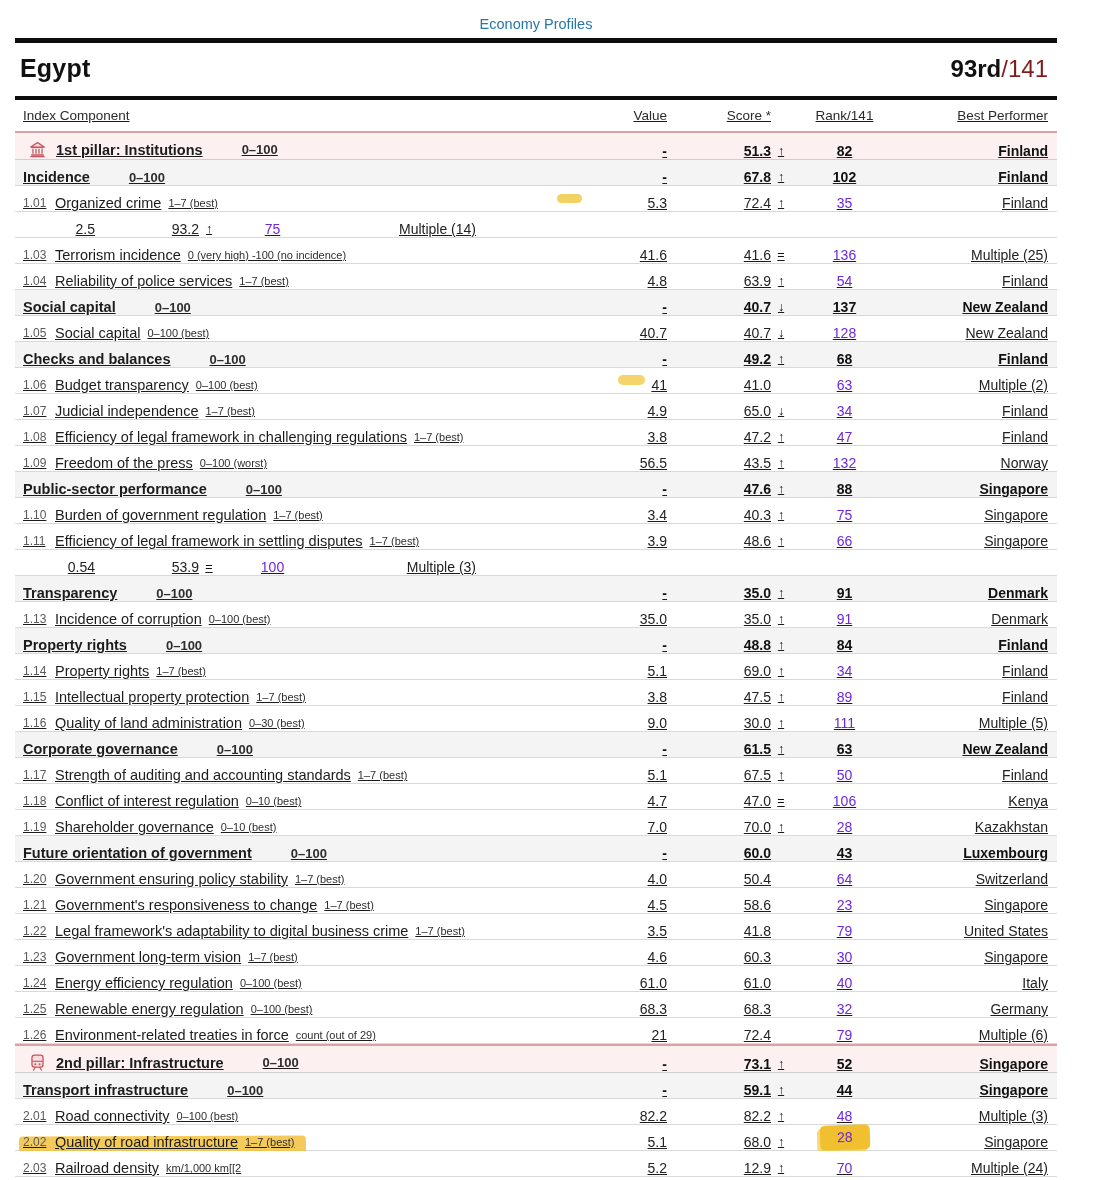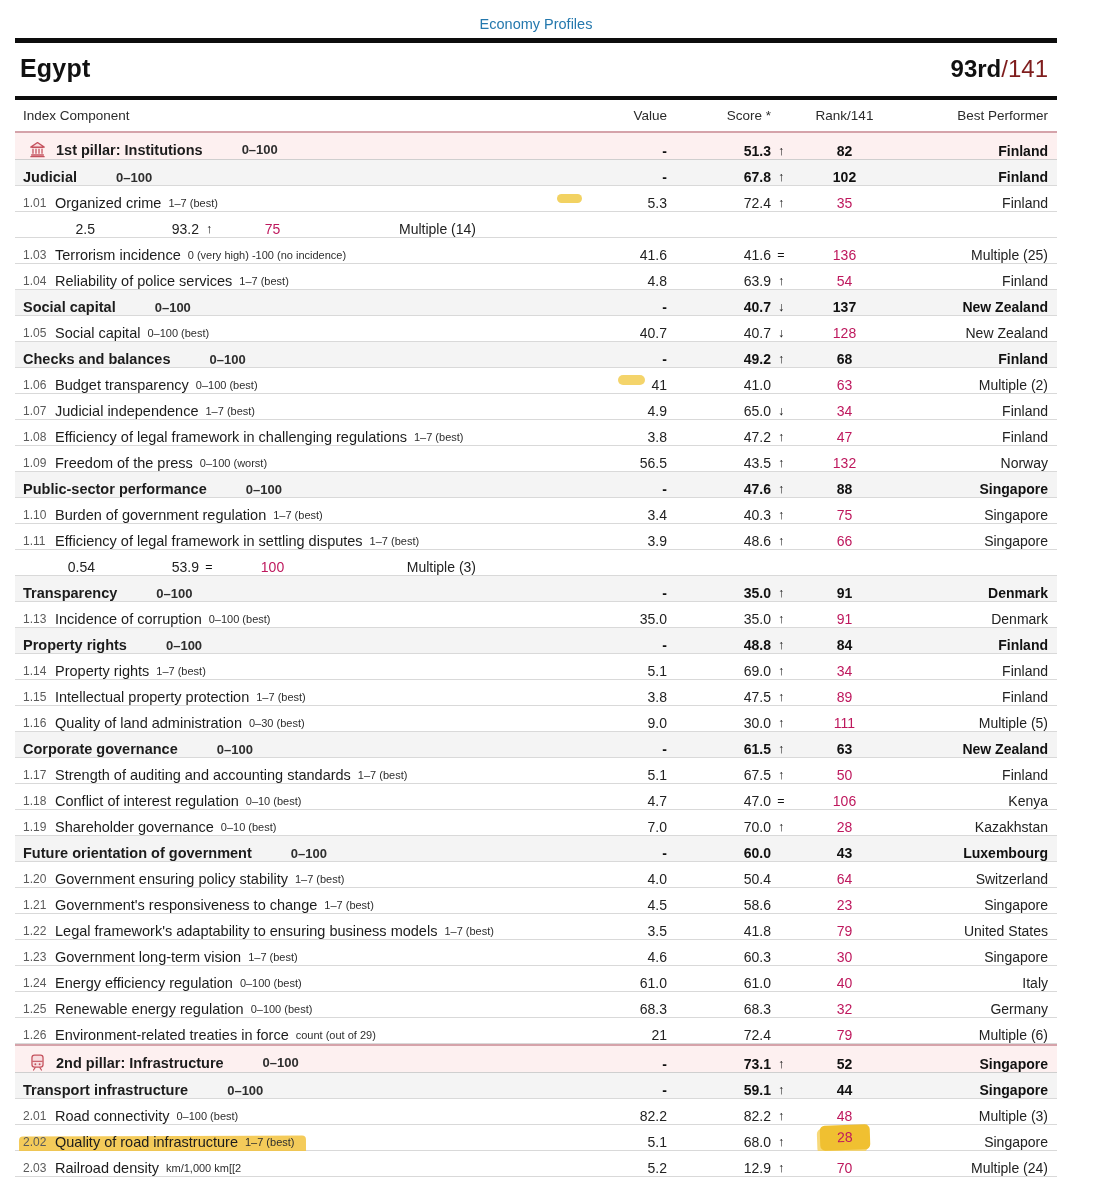--- a/index.html
+++ b/index.html
@@ -20,34 +20,34 @@
   .rule-mid { margin:0 41px 0 15px; height:4px; background:#0d0d0d; }
 
   
   .title-row { margin:0 41px 0 15px; padding:11px 9px 13px 5px; display:flex; justify-content:space-between; align-items:baseline; }
   .country { font-size:25px; font-weight:bold; color:#111; letter-spacing:.2px; }
   .rank-box { font-size:24px; color:#333; }
   .rank-bold { font-weight:bold; color:#111; }
   .rank-total { font-weight:400; color:#7f1d1d; }
 
   
-  .table { margin:0 41px 16px 15px; }
+  .table { margin:0 41px 16px 15px;text-decoration:underline; }
   .thead { display:flex; align-items:center; height:31px; font-size:13.5px; color:#2b2b2b; }
 
   .row { display:flex; align-items:flex-end; height:26px; border-bottom:1px solid #d9d9d9; position:relative; background:#fff; }
   .row.pillar { height:29px; background:#fdf0f0; border-top:2px solid #d5a3aa; border-bottom:1px solid #cfcfcf; }
   .row.section { background:#f4f4f4; }
 
   
   .c-label { flex:1 1 auto; min-width:0; padding-left:8px; display:flex; align-items:center; position:relative; white-space:nowrap; }
   .c-value { width:80px; text-align:right; font-size:14px; color:#222; flex:0 0 auto; }
   .c-score { width:120px; display:flex; align-items:center; flex:0 0 auto; }
   .score-num { width:104px; text-align:right; font-size:14px; color:#222; }
   .score-arrow { width:16px; text-align:center; font-size:12.5px; color:#111; padding-left:4px; }
-  .c-rank { width:115px; text-align:center; font-size:14px; color:#be185d; flex:0 0 auto; position:relative; }
+  .c-rank { width:115px; text-align:center; font-size:14px; color:#6d28d9; flex:0 0 auto; position:relative; }
   .c-best { width:155px; text-align:right; padding-right:9px; font-size:14px; color:#222; flex:0 0 auto; white-space:nowrap; }
 
   .thead .c-value, .thead .score-num, .thead .c-rank, .thead .c-best { font-size:13.5px; color:#2b2b2b; }
 
   
   .ind-num { font-size:12px; color:#5a5a5a; width:32px; flex:0 0 auto; position:relative; z-index:1; }
   .ind-name { font-size:14.5px; color:#1c1c1c; position:relative; z-index:1; }
   .ind-unit { font-size:11px; color:#2e2e2e; margin-left:7px; position:relative; z-index:1; }
   .row.section .ind-name, .row.pillar .ind-name { font-weight:bold; font-size:14.5px; }
   .row.section .ind-unit, .row.pillar .ind-unit { font-weight:bold; font-size:13px;padding-left:32px; }
@@ -121,21 +121,21 @@
           <div class="c-value">-</div>
           <div class="c-score">
             <span class="score-num">51.3</span>
             <span class="score-arrow">↑</span>
           </div>
           <div class="c-rank">82</div>
           <div class="c-best">Finland</div>
         </div>
         <div class="row section">
           <div class="c-label">
-            <span class="ind-name">Judicial</span>
+            <span class="ind-name">Incidence</span>
             <span class="ind-unit">0–100</span>
           </div>
           <div class="c-value">-</div>
           <div class="c-score">
             <span class="score-num">67.8</span>
             <span class="score-arrow">↑</span>
           </div>
           <div class="c-rank">102</div>
           <div class="c-best">Finland</div>
         </div>
@@ -512,21 +512,21 @@
           <div class="c-score">
             <span class="score-num">58.6</span>
             <span class="score-arrow"></span>
           </div>
           <div class="c-rank">23</div>
           <div class="c-best">Singapore</div>
         </div>
         <div class="row indicator">
           <div class="c-label">
             <span class="ind-num">1.22</span>
-            <span class="ind-name">Legal framework's adaptability to ensuring business models</span>
+            <span class="ind-name">Legal framework's adaptability to digital business crime</span>
             <span class="ind-unit">1–7 (best)</span>
           </div>
           <div class="c-value">3.5</div>
           <div class="c-score">
             <span class="score-num">41.8</span>
             <span class="score-arrow"></span>
           </div>
           <div class="c-rank">79</div>
           <div class="c-best">United States</div>
         </div>

